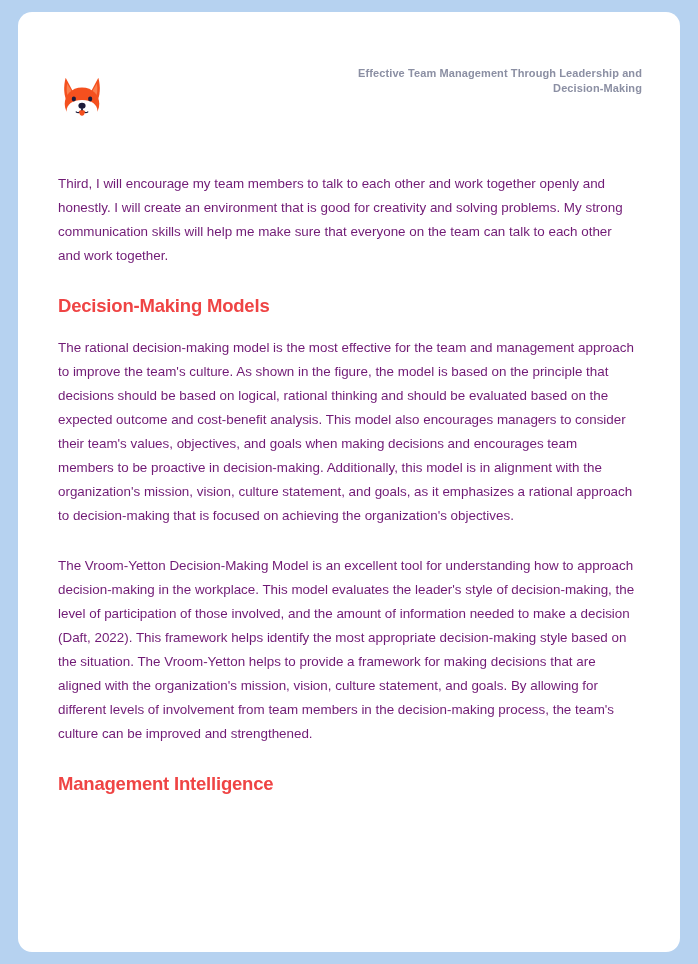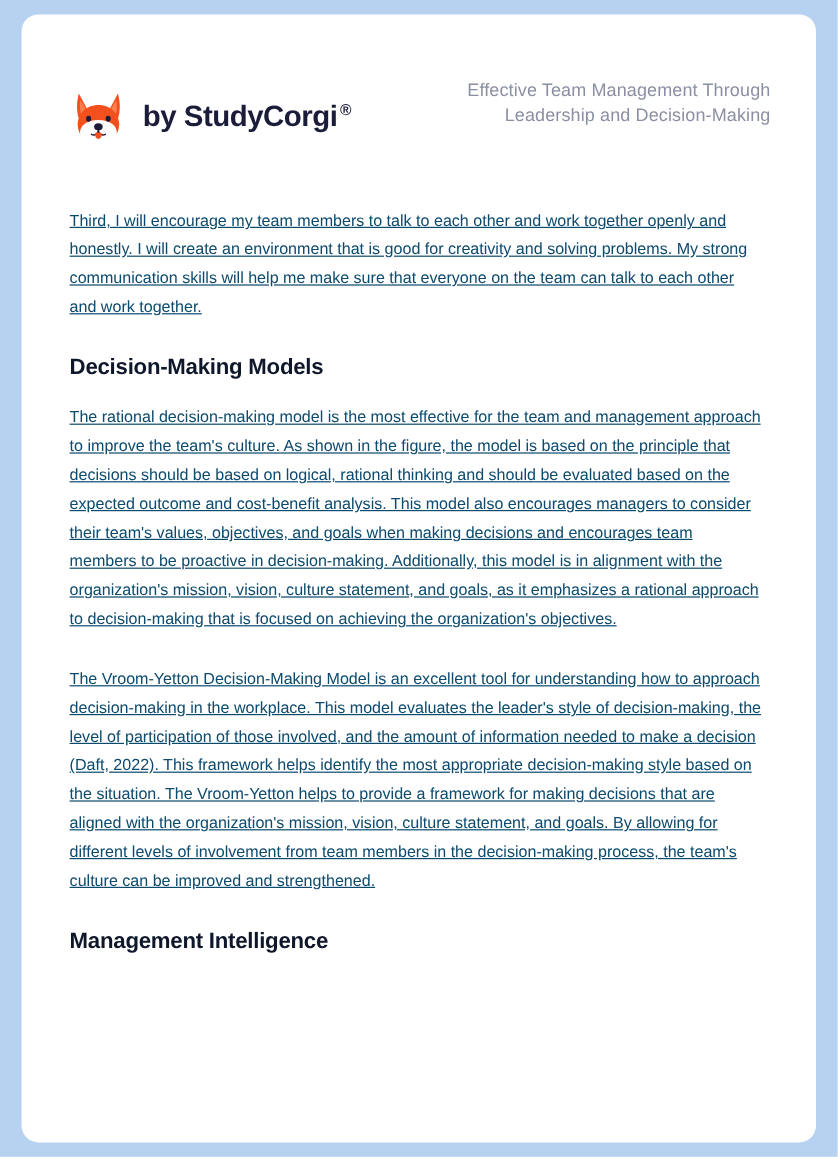--- a/index.html
+++ b/index.html
@@ -59,51 +59,50 @@
     vertical-align: super;
     margin-left: 2px;
   }
   .doc-meta {
     text-align: right;
     flex: 0 1 auto;
     max-width: 330px;
     padding-top: 4px;
   }
   .doc-title {
-    font-size: 15px;
-    font-weight: normal;
+    font-size: 11px;
+    font-weight: bold;
     color: #8b8fa3;
     line-height: 1.38;
     letter-spacing: 0.1px;
   }
   .doc-url {
     margin-top: 7px;
     font-size: 10.6px;
     color: #a8abb9;
     line-height: 1.45;
     word-break: break-word;
   }
   
   .article {
     padding: 0 44px 0 40px;
     margin-top: 50px;
   }
   .article p {
     margin: 0 0 26px 0;
     font-size: 13.4px;
     line-height: 24px;
-    color: #0c4a6e;
-    text-decoration: underline;
+    color: #701a75;
   }
   .article h2 {
     margin: 16px 0 18px 0;
     font-size: 18.5px;
     line-height: 1.3;
     font-weight: bold;
-    color: #0f172a;
+    color: #ef4444;
     letter-spacing: -0.2px;
   }
   .article .sec-head {
     margin-top: 14px;
   }
 </style>
 </head>
 <body>
 
 <div class="page">
@@ -126,21 +125,20 @@
         <ellipse cx="33" cy="52" rx="4.4" ry="5.2" fill="#1b1b3a"></ellipse>
         <ellipse cx="67" cy="52" rx="4.4" ry="5.2" fill="#1b1b3a"></ellipse>
 
         <ellipse cx="50" cy="66" rx="7.5" ry="6.2" fill="#1b1b3a"></ellipse>
 
         <path d="M50 72 C50 79 43 82 38 79" stroke="#1b1b3a" stroke-width="2.6" fill="none" stroke-linecap="round"></path>
         <path d="M50 72 C50 79 57 82 62 79" stroke="#1b1b3a" stroke-width="2.6" fill="none" stroke-linecap="round"></path>
 
         <path d="M44 78 C44 90 56 90 56 78 C56 75 44 75 44 78 Z" fill="#f4501e"></path>
       </svg>
-      <div class="brand-text"><span>by StudyCorgi</span><span class="brand-reg">®</span></div>
     </div>
 
     <div class="doc-meta">
       <div class="doc-title">Effective Team Management Through Leadership and Decision-Making</div>
     </div>
 
   </div>
 
   <div class="article">
 

